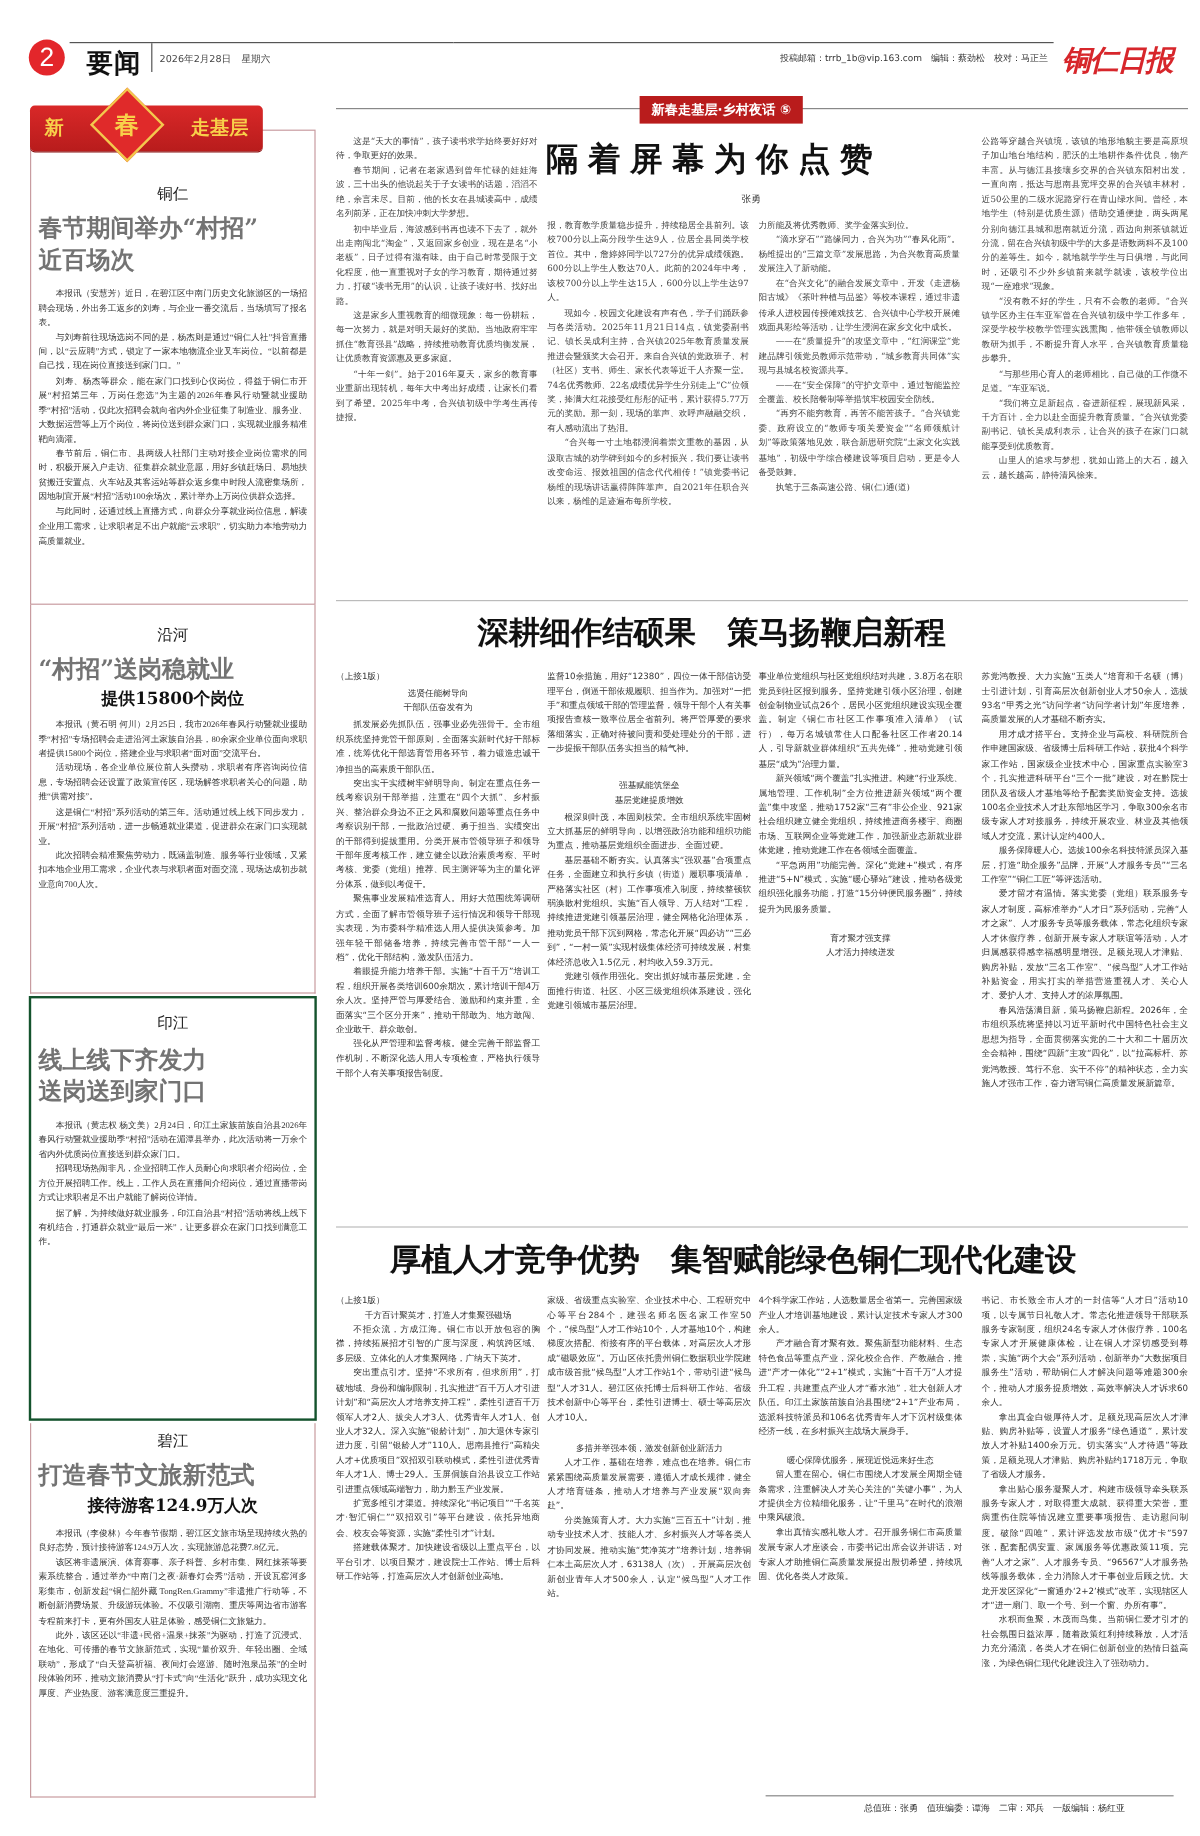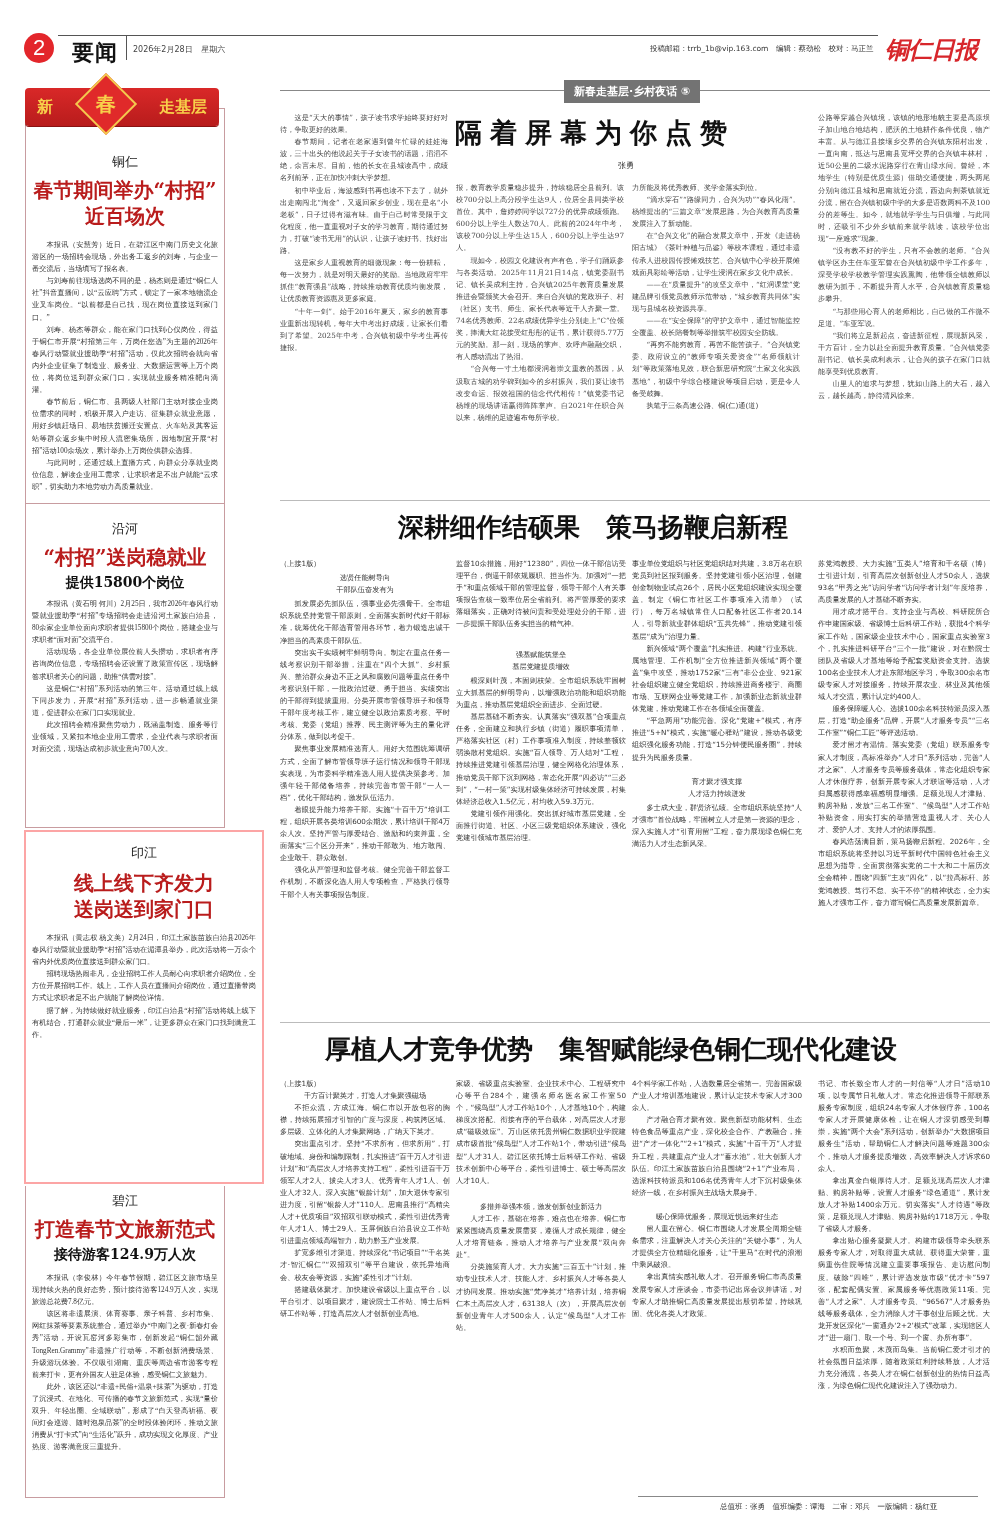--- a/index.html
+++ b/index.html
@@ -12,33 +12,33 @@
   .head-line { position: absolute; left: 58px; top: 35px; width: 320px; height: 1px; background: #555; }
   .head-line2 { position: absolute; left: 378px; top: 35px; width: 500px; height: 1px; background: #555; }
   .section-name { position: absolute; left: 72px; top: 38px; font-family: "DejaVu Sans", sans-serif; font-weight: bold; font-size: 22px; color: #111; letter-spacing: 1px; }
   .head-divider { position: absolute; left: 126px; top: 36px; width: 1px; height: 24px; background: #555; }
   .head-date { position: absolute; left: 133px; top: 44px; font-family: "DejaVu Sans", sans-serif; font-size: 8px; color: #444; word-spacing: 6px; }
   .head-contact { position: absolute; left: 650px; top: 44px; font-family: "DejaVu Sans", sans-serif; font-size: 7.5px; color: #333; white-space: nowrap; }
   .logo { position: absolute; left: 885px; top: 34px; font-family: "DejaVu Serif", serif; font-weight: bold; font-style: italic; font-size: 24px; color: #d7262b; letter-spacing: -1px; }
   .banner { position: absolute; left: 25px; top: 88px; width: 194px; height: 38px; background: linear-gradient(#d92828, #b81c1c); border-radius: 4px; display: flex; align-items: center; justify-content: space-between; padding: 0 12px; color: #f8d04a; font-family: "DejaVu Sans", sans-serif; font-weight: bold; font-size: 16px; box-shadow: 0 1px 0 #8a1212; }
   .banner .diamond { width: 44px; height: 44px; background: #e02a2a; border: 2px solid #f3c84d; transform: rotate(45deg); display: flex; align-items: center; justify-content: center; margin: -6px 4px 0; }
   .banner .diamond span { transform: rotate(-45deg); color: #f8d04a; font-family: "DejaVu Serif", serif; font-size: 20px; font-weight: bold; }
-  .box { position: absolute; left: 25px; width: 200px; border: 1px solid #c89ca0; border-top: none; padding: 0 6px; }
+  .box { position: absolute; left: 25px; width: 238px; border: 1px solid #c89ca0; border-top: none; padding: 0 6px; }
   .box.first { top: 108px; height: 396px; border-top: 1px solid #c89ca0; }
   .box.second { top: 504px; height: 324px; }
-  .box.highlight { top: 830px; height: 354px; border: 2px solid #fca5a5; left: 24px; width: 240px; }
+  .box.highlight { top: 830px; height: 354px; border: 2px solid #14532d; left: 24px; width: 240px; }
   .box.fourth { top: 1186px; height: 312px; }
   .place { text-align: center; font-family: "DejaVu Sans", sans-serif; font-size: 13px; color: #222; }
-  .hl { text-align: center; font-family: "DejaVu Serif", serif; font-weight: bold; font-size: 20px; line-height: 26px; color: #b91c1c; }
+  .hl { font-family: "DejaVu Serif", serif; font-weight: bold; font-size: 20px; line-height: 26px; color: #737373; }
   .sub { text-align: center; font-family: "DejaVu Serif", serif; font-weight: bold; font-size: 14px; color: #111; }
   .body { font-family: Liberation Serif, serif; font-size: 7.2px; line-height: 12.1px; color: #333; text-align: justify; }
   .body p { text-indent: 2em; }
 
   
-  .feature-tag { position: absolute; left: 533px; top: 80px; background: #737373; color: #fff; font-family: "DejaVu Sans", sans-serif; font-size: 11px; font-weight: bold; padding: 4px 10px; margin-left: 31px; }
+  .feature-tag { position: absolute; left: 533px; top: 80px; background: #b91c1c; color: #fff; font-family: "DejaVu Sans", sans-serif; font-size: 11px; font-weight: bold; padding: 4px 10px; }
   .feature-rule { position: absolute; left: 280px; top: 90px; width: 710px; height: 1px; background: #888; }
   .feature-title { position: absolute; left: 455px; top: 115px; font-family: "DejaVu Sans", sans-serif; font-weight: bold; font-size: 27px; letter-spacing: 8px; color: #111; }
   .feature-author { position: absolute; left: 618px; top: 160px; font-family: "DejaVu Sans", sans-serif; font-size: 8px; color: #333; }
   .col { position: absolute; font-family: "DejaVu Serif", serif; font-size: 7.2px; line-height: 12.1px; color: #444; text-align: justify; }
   .col p { text-indent: 2em; }
   .col .ctr { text-align: center; text-indent: 0; margin: 4px 0; }
 
   .mid-title { position: absolute; font-family: Liberation Sans, sans-serif; font-weight: bold; font-size: 26px; color: #111; white-space: nowrap; }
   .sans-col { font-family: "DejaVu Sans", sans-serif; color: #333; }
   .footer-line { position: absolute; left: 638px; top: 1496px; width: 340px; height: 1px; background: #888; }
@@ -187,21 +187,20 @@
   <p>基层基础不断夯实。认真落实“强双基”合项重点任务，全面建立和执行乡镇（街道）履职事项清单，严格落实社区（村）工作事项准入制度，持续整顿软弱涣散村党组织。实施“百人领导、万人结对”工程，持续推进党建引领基层治理，健全网格化治理体系，推动党员干部下沉到网格，常态化开展“四必访”“三必到”，“一村一策”实现村级集体经济可持续发展，村集体经济总收入1.5亿元，村均收入59.3万元。</p>
   <p>党建引领作用强化。突出抓好城市基层党建，全面推行街道、社区、小区三级党组织体系建设，强化党建引领城市基层治理。</p>
 </div>
 <div class="col sans-col" style="left:632px; top:558px; width:170px; height:460px; overflow:hidden;">
   <p style="text-indent:0">事业单位党组织与社区党组织结对共建，3.8万名在职党员到社区报到服务。坚持党建引领小区治理，创建创金制物业试点26个，居民小区党组织建设实现全覆盖。制定《铜仁市社区工作事项准入清单》（试行），每万名城镇常住人口配备社区工作者20.14人，引导新就业群体组织“五共先锋”，推动党建引领基层“成为”治理力量。</p>
   <p>新兴领域“两个覆盖”扎实推进。构建“行业系统、属地管理、工作机制”全方位推进新兴领域“两个覆盖”集中攻坚，推动1752家“三有”非公企业、921家社会组织建立健全党组织，持续推进商务楼宇、商圈市场、互联网企业等党建工作，加强新业态新就业群体党建，推动党建工作在各领域全面覆盖。</p>
   <p>“平急两用”功能完善。深化“党建+”模式，有序推进“5+N”模式，实施“暖心驿站”建设，推动各级党组织强化服务功能，打造“15分钟便民服务圈”，持续提升为民服务质量。</p>
   <div style="height:12px"></div>
   <p class="ctr" style="margin:0">育才聚才强支撑</p>
   <p class="ctr" style="margin:0 0 2px">人才活力持续迸发</p>
-  <p>多士成大业，群贤济弘绩。全市组织系统坚持“人才强市”首位战略，牢固树立人才是第一资源的理念，深入实施人才“引育用留”工程，奋力展现绿色铜仁充满活力人才生态新风采。</p>
 </div>
 <div class="col sans-col" style="left:818px; top:558px; width:172px; height:460px; overflow:hidden;">
   <p style="text-indent:0">苏党鸿教授、大力实施“五类人”培育和千名硕（博）士引进计划，引育高层次创新创业人才50余人，选拔93名“甲秀之光”访问学者“访问学者计划”年度培养，高质量发展的人才基础不断夯实。</p>
   <p>用才成才搭平台。支持企业与高校、科研院所合作申建国家级、省级博士后科研工作站，获批4个科学家工作站，国家级企业技术中心，国家重点实验室3个，扎实推进科研平台“三个一批”建设，对在黔院士团队及省级人才基地等给予配套奖励资金支持。选拔100名企业技术人才赴东部地区学习，争取300余名市级专家人才对接服务，持续开展农业、林业及其他领域人才交流，累计认定约400人。</p>
   <p>服务保障暖人心。选拔100余名科技特派员深入基层，打造“助企服务”品牌，开展“人才服务专员”“三名工作室”“铜仁工匠”等评选活动。</p>
   <p>爱才留才有温情。落实党委（党组）联系服务专家人才制度，高标准举办“人才日”系列活动，完善“人才之家”、人才服务专员等服务载体，常态化组织专家人才休假疗养，创新开展专家人才联谊等活动，人才归属感获得感幸福感明显增强。足额兑现人才津贴、购房补贴，发放“三名工作室”、“候鸟型”人才工作站补贴资金，用实打实的举措营造重视人才、关心人才、爱护人才、支持人才的浓厚氛围。</p>
   <p>春风浩荡满目新，策马扬鞭启新程。2026年，全市组织系统将坚持以习近平新时代中国特色社会主义思想为指导，全面贯彻落实党的二十大和二十届历次全会精神，围绕“四新”主攻“四化”，以“拉高标杆、苏党鸿教授、笃行不怠、实干不停”的精神状态，全力实施人才强市工作，奋力谱写铜仁高质量发展新篇章。</p>
 </div>
 
 <div class="section-rule" style="top:1022px;"></div>

